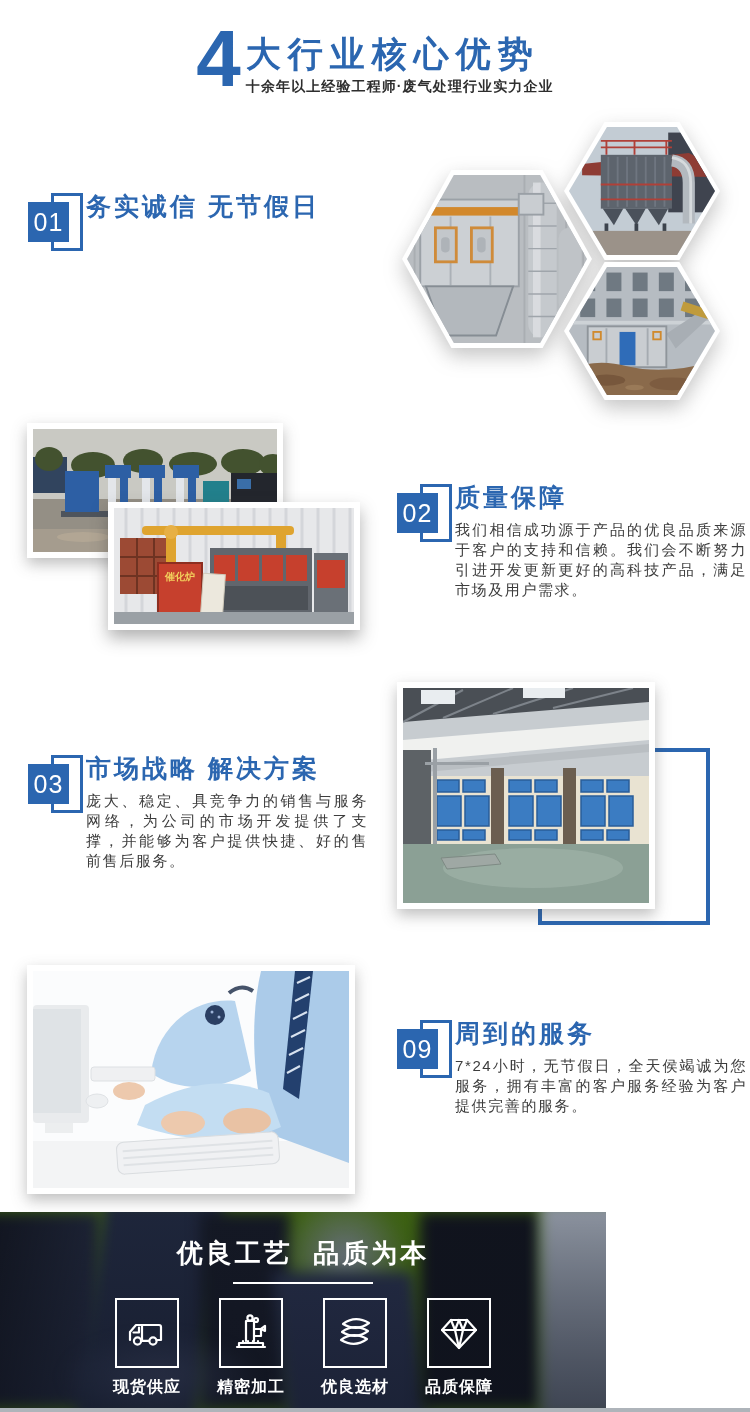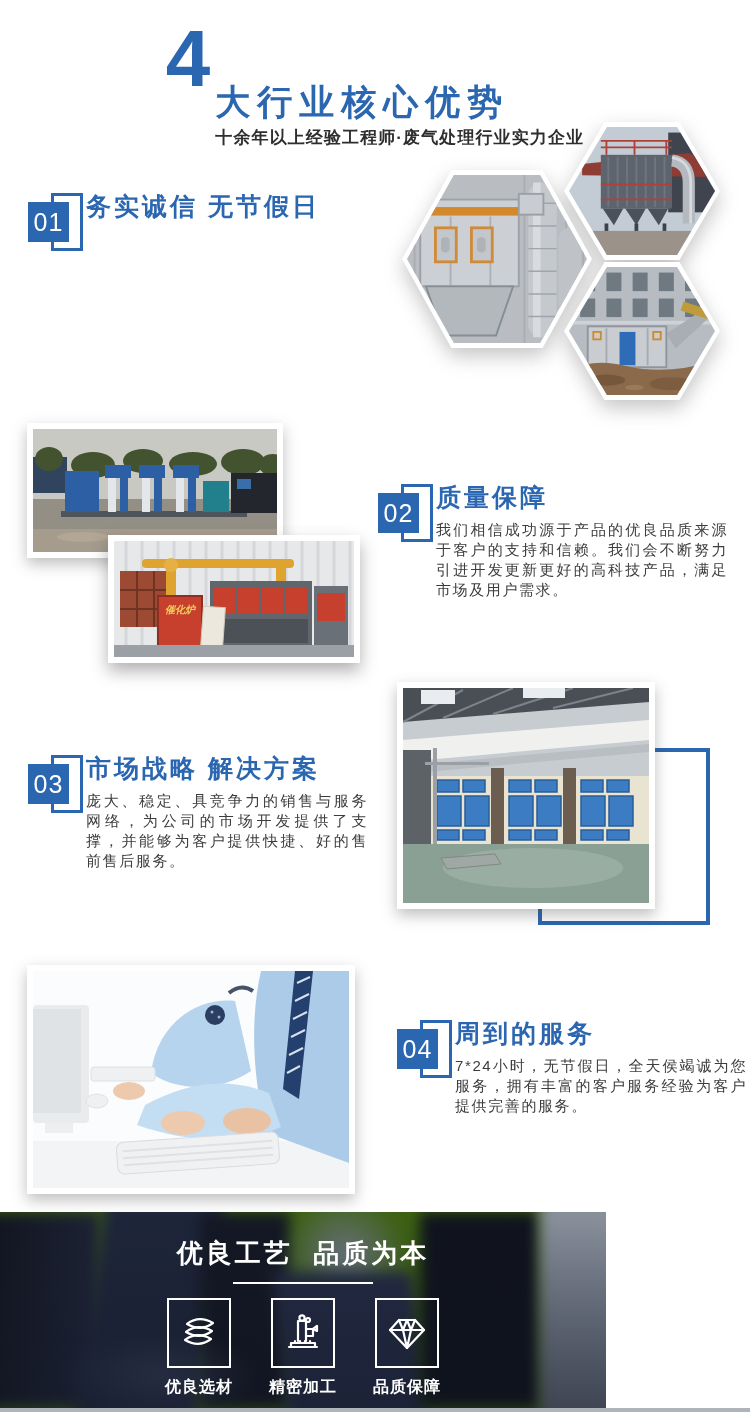--- a/index.html
+++ b/index.html
@@ -3,42 +3,42 @@
 <meta charset="utf-8">
 <style>
   :root{ --blue:#2b66b0; --text:#3d3d3d; }
   *{box-sizing:border-box; margin:0; padding:0;}
   body{font-family:"Liberation Sans","DejaVu Sans",sans-serif; background:#fff;}
   .page{position:relative; width:750px; height:1412px; margin:0 auto; background:#fff; overflow:hidden;}
 
   
   .header{position:absolute; top:26px; left:0; width:100%; display:flex; justify-content:center; align-items:flex-start;}
   .big4{font-size:80px; line-height:66px; font-weight:bold; color:var(--blue); margin-right:5px;}
-  .header-col{padding-top:9px;margin-top:48px;}
+  .header-col{padding-top:9px;}
   .header-title{font-size:35px; font-weight:bold; color:var(--blue); letter-spacing:7px; line-height:38px; white-space:pre;}
-  .header-subtitle{margin-top:5px; font-size:17px; font-weight:bold; color:#2e2e2e; letter-spacing:1.1px; white-space:pre;}
+  .header-subtitle{margin-top:5px; font-size:14px; font-weight:bold; color:#2e2e2e; letter-spacing:1.1px; white-space:pre;}
 
   
   .feature-block{position:absolute;}
   .badge{position:absolute; left:0; top:2px; width:56px; height:58px;}
   .badge-bracket{position:absolute; left:23px; top:0; width:32px; height:58px; border:3px solid var(--blue);}
   .badge-num{position:absolute; left:0; top:9px; width:41px; height:40px; background:var(--blue); color:#fff;
              font-weight:normal; font-size:25px; display:flex; align-items:center; justify-content:center; letter-spacing:1px;}
   .fb-title{margin:0 0 0 58px; font-size:25px; font-weight:bold; color:var(--blue); letter-spacing:3px; line-height:30px; white-space:pre;}
   .fb-body{margin:8px 0 0 58px; font-size:15px; line-height:20px; color:var(--text); text-align:justify; letter-spacing:1.6px;}
   .fb-s1{left:28px; top:191px; width:340px;}
-  .fb-s2{left:378px; top:482px; width:350px;}
+  .fb-s2{left:397px; top:482px; width:350px;}
   .fb-s3{left:28px; top:753px; width:340px;}
   .fb-s4{left:397px; top:1018px; width:350px;}
 
   
   .photo{position:absolute; background:#fff; padding:6px; box-shadow:0 6px 14px rgba(70,70,70,.35);}
   .photo svg{display:block;}
   .photo-a{left:27px; top:423px; z-index:1;}
-  .photo-b{left:108px; top:535px; z-index:2; box-shadow:0 8px 16px rgba(60,60,60,.4);font-style:italic;}
+  .photo-b{left:108px; top:502px; z-index:2; box-shadow:0 8px 16px rgba(60,60,60,.4);}
   .photo-c{left:397px; top:682px; z-index:2;}
   .photo-d{left:27px; top:965px;}
   .blue-rect{position:absolute; left:538px; top:748px; width:172px; height:177px; border:4px solid var(--blue); z-index:0;}
 
   
   .hex-cluster{position:absolute; left:396px; top:112px; width:334px; height:290px; filter:drop-shadow(0 8px 10px rgba(90,90,90,.35));}
   .hex{position:absolute; background:#fff; clip-path:polygon(26% 0,74% 0,100% 50%,74% 100%,26% 100%,0% 50%);}
   .hex-in{position:absolute; inset:5px; clip-path:polygon(26% 0,74% 0,100% 50%,74% 100%,26% 100%,0% 50%); overflow:hidden;}
   .hex-in svg{width:100%; height:100%; display:block;}
   .hex-1{left:6px; top:58px; width:190px; height:178px;}
@@ -364,21 +364,21 @@
         <line x1="90" y1="175" x2="240" y2="175" stroke="#dfe2e5" stroke-width="2"></line>
         <line x1="90" y1="182" x2="240" y2="182" stroke="#dfe2e5" stroke-width="2"></line>
         <line x1="90" y1="189" x2="240" y2="189" stroke="#dfe2e5" stroke-width="2"></line>
       </g>
     </svg>
   </div>
 
   <div class="feature-block fb-s4">
     <div class="badge">
       <span class="badge-bracket"></span>
-      <span class="badge-num">04</span>
+      <span class="badge-num">09</span>
     </div>
     <h2 class="fb-title">周到的服务</h2>
     <p class="fb-body">7*24小时，无节假日，全天侯竭诚为您服务，拥有丰富的客户服务经验为客户提供完善的服务。</p>
   </div>
 
   <div class="footer">
     <div class="footer-bg">
       <div class="fg" style="left:-20px;top:0;width:120px;height:196px;background:linear-gradient(100deg,#11141d,#262e45);"></div>
       <div class="fg" style="left:90px;top:-10px;width:120px;height:216px;background:#232c44;transform:skewX(-8deg);"></div>
       <div class="fg" style="left:200px;top:0;width:90px;height:196px;background:#161a26;"></div>
@@ -390,45 +390,58 @@
       <div class="fg" style="left:60px;top:120px;width:200px;height:90px;background:radial-gradient(ellipse,#3a4360 0,rgba(58,67,96,0) 70%);"></div>
       <div class="footer-overlay"></div>
     </div>
     <div class="footer-content">
       <div class="footer-title">优良工艺  品质为本</div>
       <div class="footer-divider"></div>
       <div class="footer-features">
         <div class="feature">
           <div class="feature-box">
             <svg width="44" height="44" viewBox="0 0 44 44" fill="none" stroke="#ffffff" stroke-width="2.2" stroke-linecap="round" stroke-linejoin="round">
-              <path d="M10 13 Q22 4 36 12 Q24 21 10 13 Z"></path>
-              <path d="M9 21 Q21 12 35 20 Q23 29 9 21 Z"></path>
-              <path d="M8 29 Q20 20 34 28 Q22 37 8 29 Z"></path>
+              <path d="M5 29 V21 l6-7 h6 v15"></path>
+              <path d="M17 14 h17 a2 2 0 0 1 2 2 v13 h-4.5"></path>
+              <path d="M8.5 21.5 h5.5 v-5"></path>
+              <circle cx="12.5" cy="30" r="3.6"></circle>
+              <circle cx="28" cy="30" r="3.6"></circle>
+              <path d="M16.2 29.8 h7.6"></path>
             </svg>
           </div>
-          <div class="feature-label">优良选材</div>
+          <div class="feature-label">现货供应</div>
         </div>
         <div class="feature">
           <div class="feature-box">
             <svg width="44" height="44" viewBox="0 0 44 44" fill="none" stroke="#ffffff" stroke-width="2.2" stroke-linecap="round" stroke-linejoin="round">
               <path d="M8 36 h28"></path>
               <path d="M10 36 v-4 h24 v4"></path>
               <path d="M14 32 v-2 M19 32 v-2 M24 32 v-2 M29 32 v-2"></path>
               <path d="M17 30 V10 h8 v20"></path>
               <circle cx="21" cy="7" r="2.6"></circle>
               <circle cx="27" cy="9" r="2"></circle>
               <path d="M25 18 h7 v7 h-7"></path>
               <path d="M32 18 l4 -3 v5 z"></path>
             </svg>
           </div>
           <div class="feature-label">精密加工</div>
         </div>
         <div class="feature">
           <div class="feature-box">
             <svg width="44" height="44" viewBox="0 0 44 44" fill="none" stroke="#ffffff" stroke-width="2.2" stroke-linecap="round" stroke-linejoin="round">
+              <path d="M10 13 Q22 4 36 12 Q24 21 10 13 Z"></path>
+              <path d="M9 21 Q21 12 35 20 Q23 29 9 21 Z"></path>
+              <path d="M8 29 Q20 20 34 28 Q22 37 8 29 Z"></path>
+            </svg>
+          </div>
+          <div class="feature-label">优良选材</div>
+        </div>
+        <div class="feature">
+          <div class="feature-box">
+            <svg width="44" height="44" viewBox="0 0 44 44" fill="none" stroke="#ffffff" stroke-width="2.2" stroke-linecap="round" stroke-linejoin="round">
               <polygon points="14,9 30,9 39,19 22,37 5,19"></polygon>
               <path d="M5 19 h34"></path>
               <path d="M14 9 l4 10 4 18"></path>
               <path d="M30 9 l-4 10 -4 18"></path>
               <path d="M18 19 l4-10 4 10"></path>
             </svg>
           </div>
           <div class="feature-label">品质保障</div>
         </div>
       </div>

